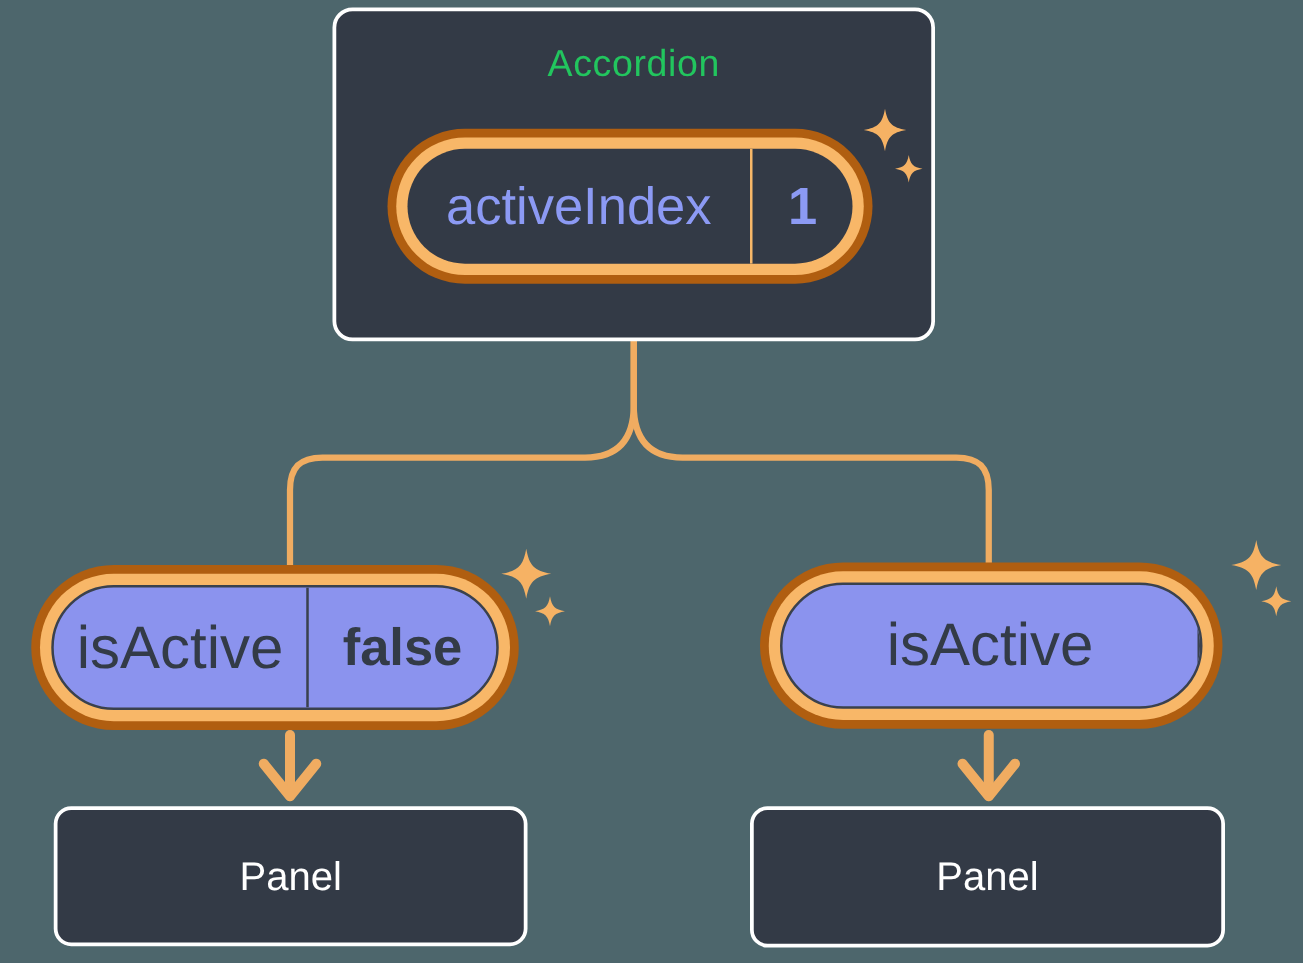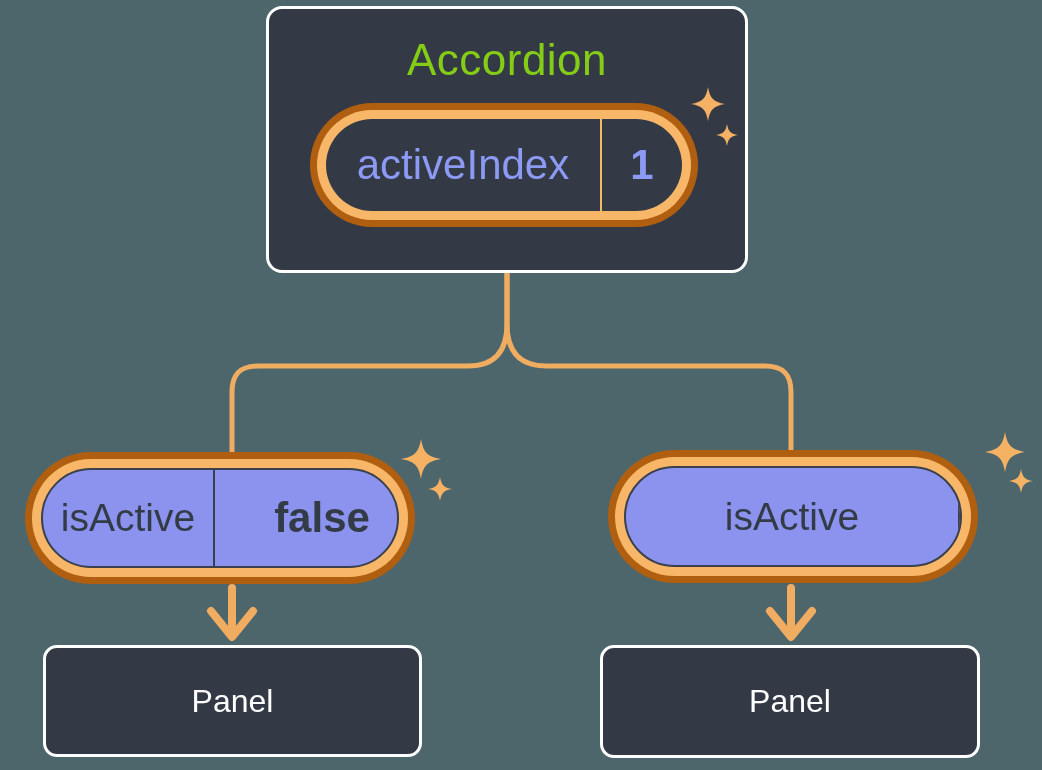--- a/index.html
+++ b/index.html
@@ -33,22 +33,22 @@
     border: 3px solid #FFFFFF;
     border-radius: 16px;
   }
   .root-card {
     left: 266px; top: 6px;
     width: 482px; height: 267px;
   }
   .card-title {
     margin-top: 26px;
     text-align: center;
-    color: #84cc16;
-    font-size: 44px;
+    color: #22c55e;
+    font-size: 30px;
     font-weight: 500;
     letter-spacing: 0.5px;
   }
   .panel-card {
     display: flex;
     align-items: center;
     justify-content: center;
     color: #FFFFFF;
     font-size: 32px;
     font-weight: 500;
@@ -111,28 +111,27 @@
     position: absolute;
     z-index: 3;
   }
   .prop-pill .pill-body {
     background: #8B93EE;
     border: 2px solid #3A414D;
   }
   .prop-pill .pill-name {
     flex: 1;
     color: #333B47;
-    font-size: 39px;
+    font-size: 48px;
   }
   .prop-pill .pill-sep { width: 2px; background: #3A414D; }
   .prop-pill .pill-value {
     color: #333B47;
     font-size: 42px;
     font-weight: 700;
-    padding-left: 32px;
   }
   .prop-pill-left  { left: 25px;  top: 452px; width: 390px; height: 132px; }
   .prop-pill-left  .pill-value { width: 150px; }
   .prop-pill-right { left: 608px; top: 450px; width: 370px; height: 133px; }
   .prop-pill-right .pill-value { width: 128px; }
 </style>
 </head>
 <body>
 
 <div class="canvas">

